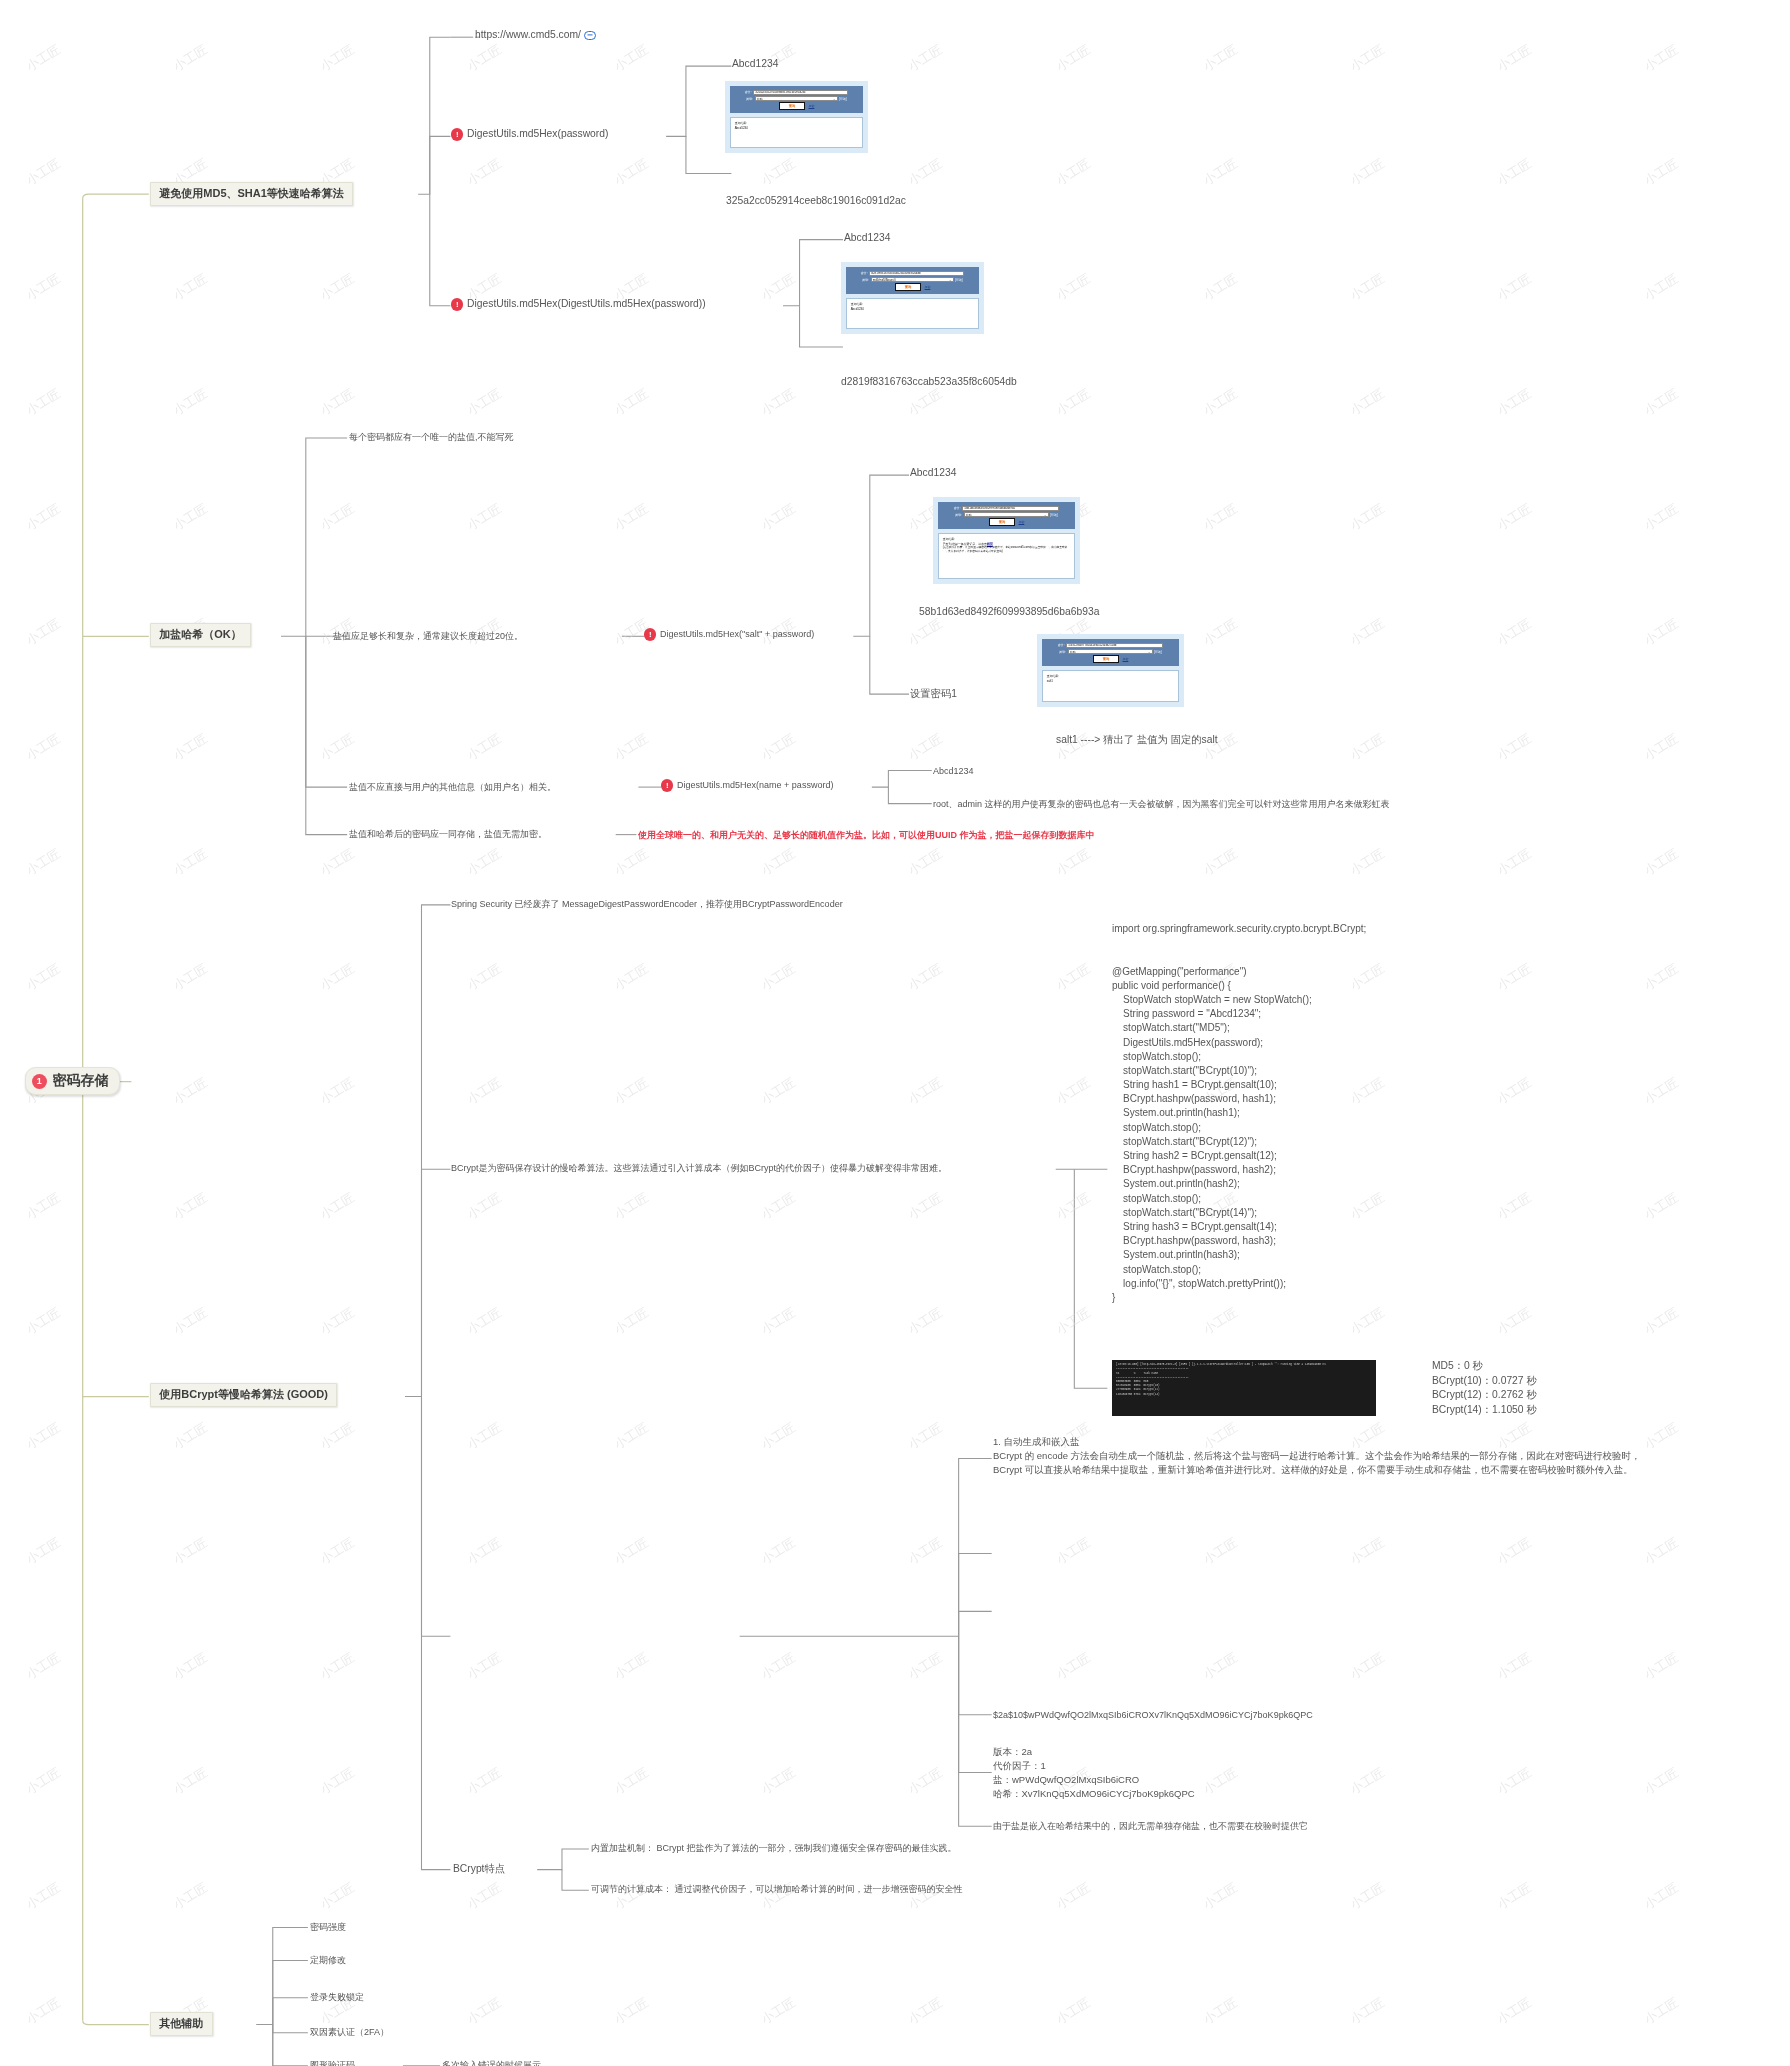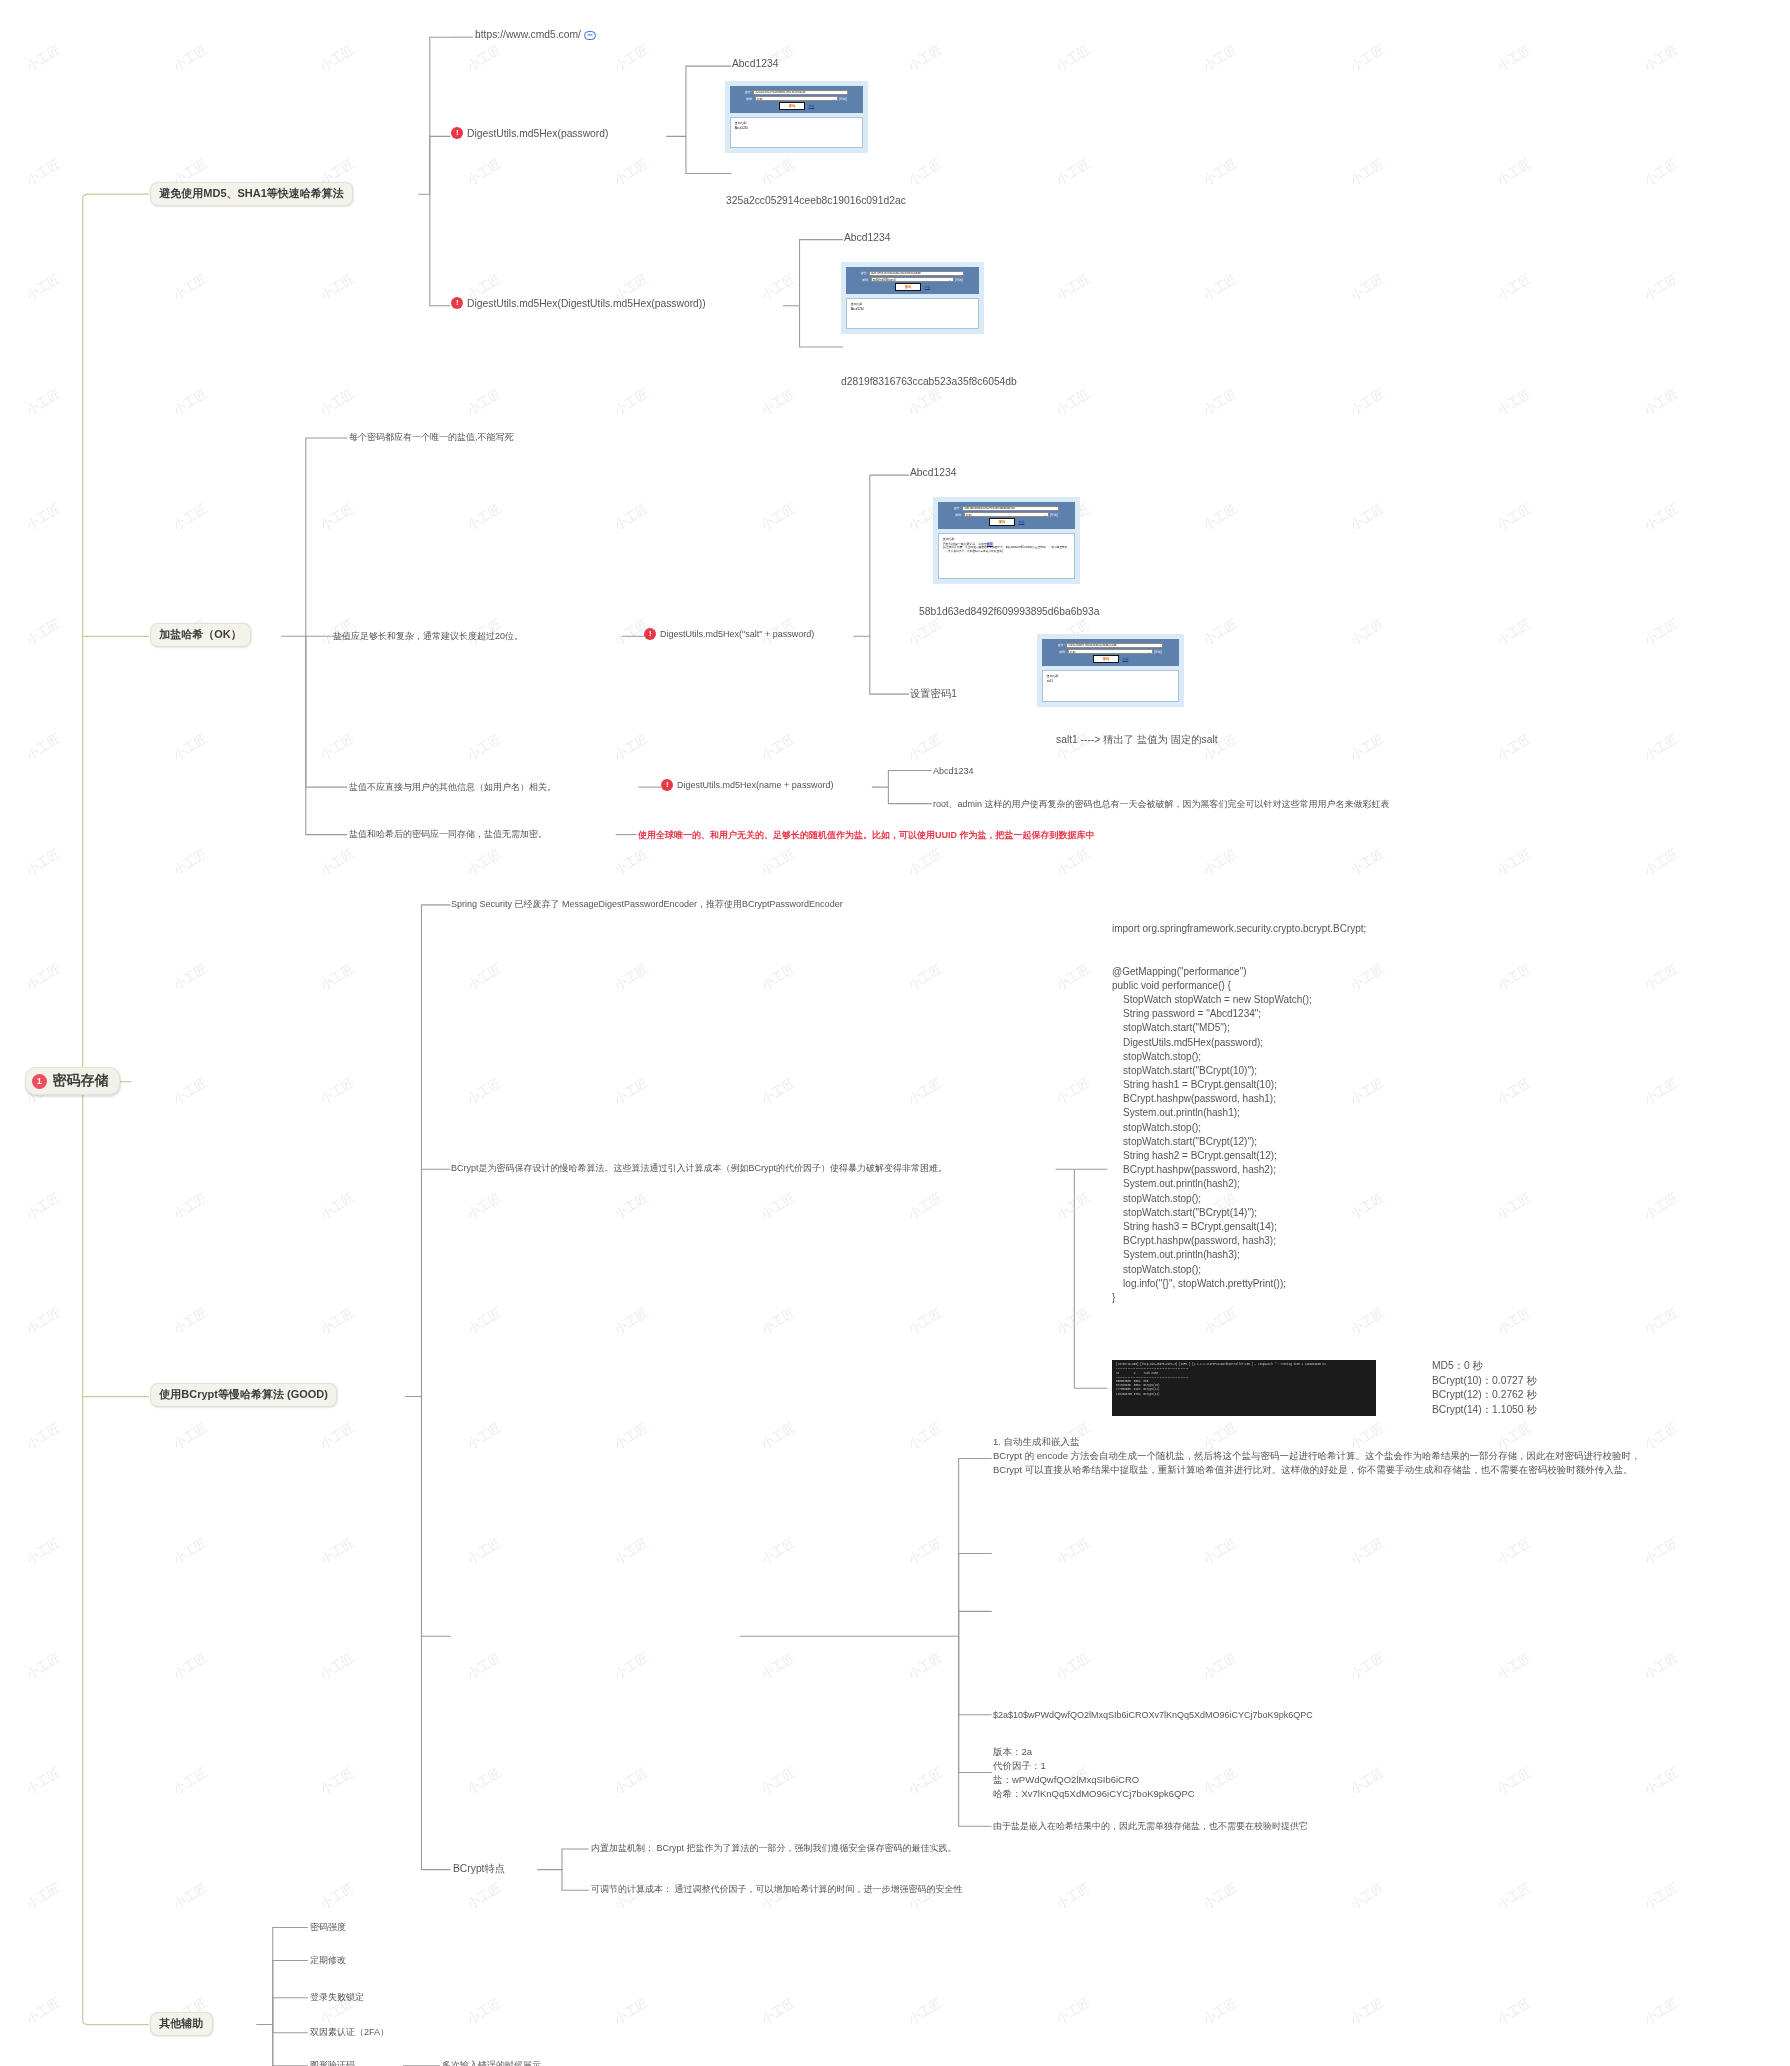--- a/index.html
+++ b/index.html
@@ -37,21 +37,21 @@
   }
   .root .num{
     width:15px;height:15px;border-radius:50%;background:#ef4d5e;color:#fff;
     font-size:9px;display:flex;align-items:center;justify-content:center;font-weight:bold;
   }
   .root .lbl{ font-size:14px; font-weight:bold; color:#3d3d3d; }
 
   
   .pill{
     position:absolute; z-index:4;
-    background:#f3f3ec; border:0.8px solid #e1e1d4; border-radius:8px;
+    background:#f3f3ec; border:0.8px solid #e1e1d4; border-radius:1px;
     padding:3.3px 8.3px; font-size:11px; color:#3d3d3d; font-weight:bold;
     box-shadow:0.4px 0.8px 1.7px rgba(0,0,0,.10);
     white-space:nowrap;
   }
 
   
   .ic{ display:inline-block; vertical-align:middle; margin-right:3.7px; }
   .ic-warn{
     width:12.4px;height:12.4px;border-radius:50%;background:#e8394a;
     position:relative;
@@ -68,21 +68,21 @@
     display:flex;align-items:center;justify-content:center;font-weight:bold;
   }
   .ic-link{
     width:11.6px;height:9px;border:1.2px solid #2b6fd4;border-radius:4.5px;
     display:inline-block;vertical-align:middle;margin-left:3.3px;position:relative;
   }
   .ic-link::after{
     content:""; position:absolute; left:50%; top:50%; width:5px; height:1.2px;
     background:#2b6fd4; transform:translate(-50%,-50%);
   }
-  .rowic{ display:flex; }
+  .rowic{ display:flex; align-items:center; }
 
   .red{ color:#e8394a; font-weight:bold; }
 
   
   .blk{ position:absolute; z-index:3; white-space:pre; font-size:10.3px; color:#555; line-height:1.42; }
   .blk-sm{ font-size:9.5px; line-height:1.48; }
 
   
   .shot{ position:absolute; z-index:3; background:#dbeaf7; padding:5px; }
   .shot .bar{ background:#5d80ad; padding:2.9px 4.1px; }

